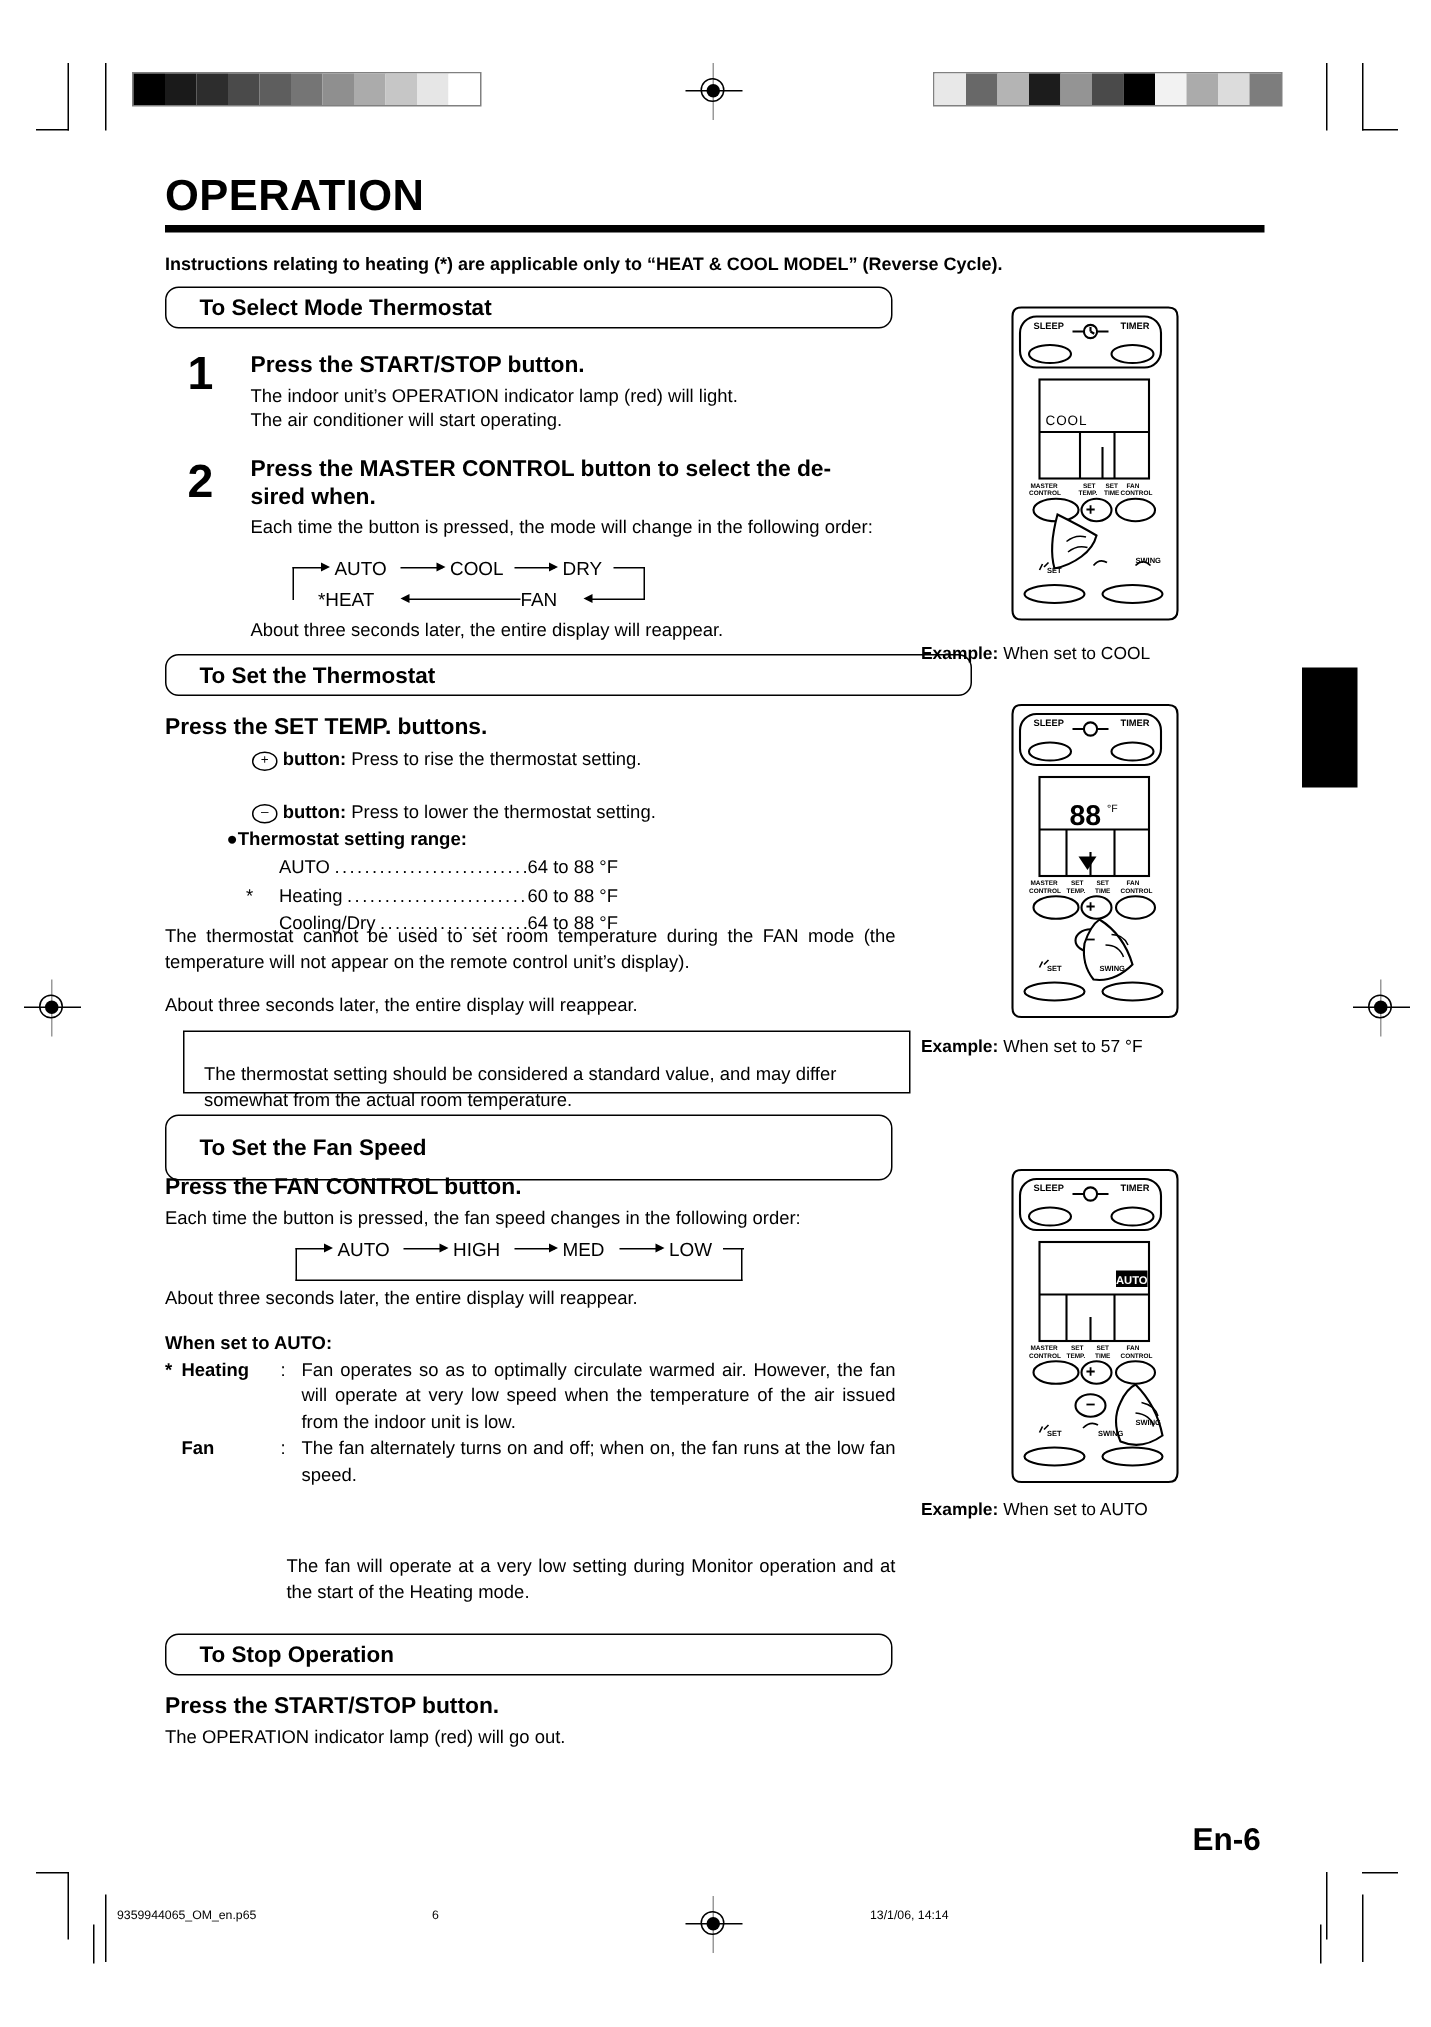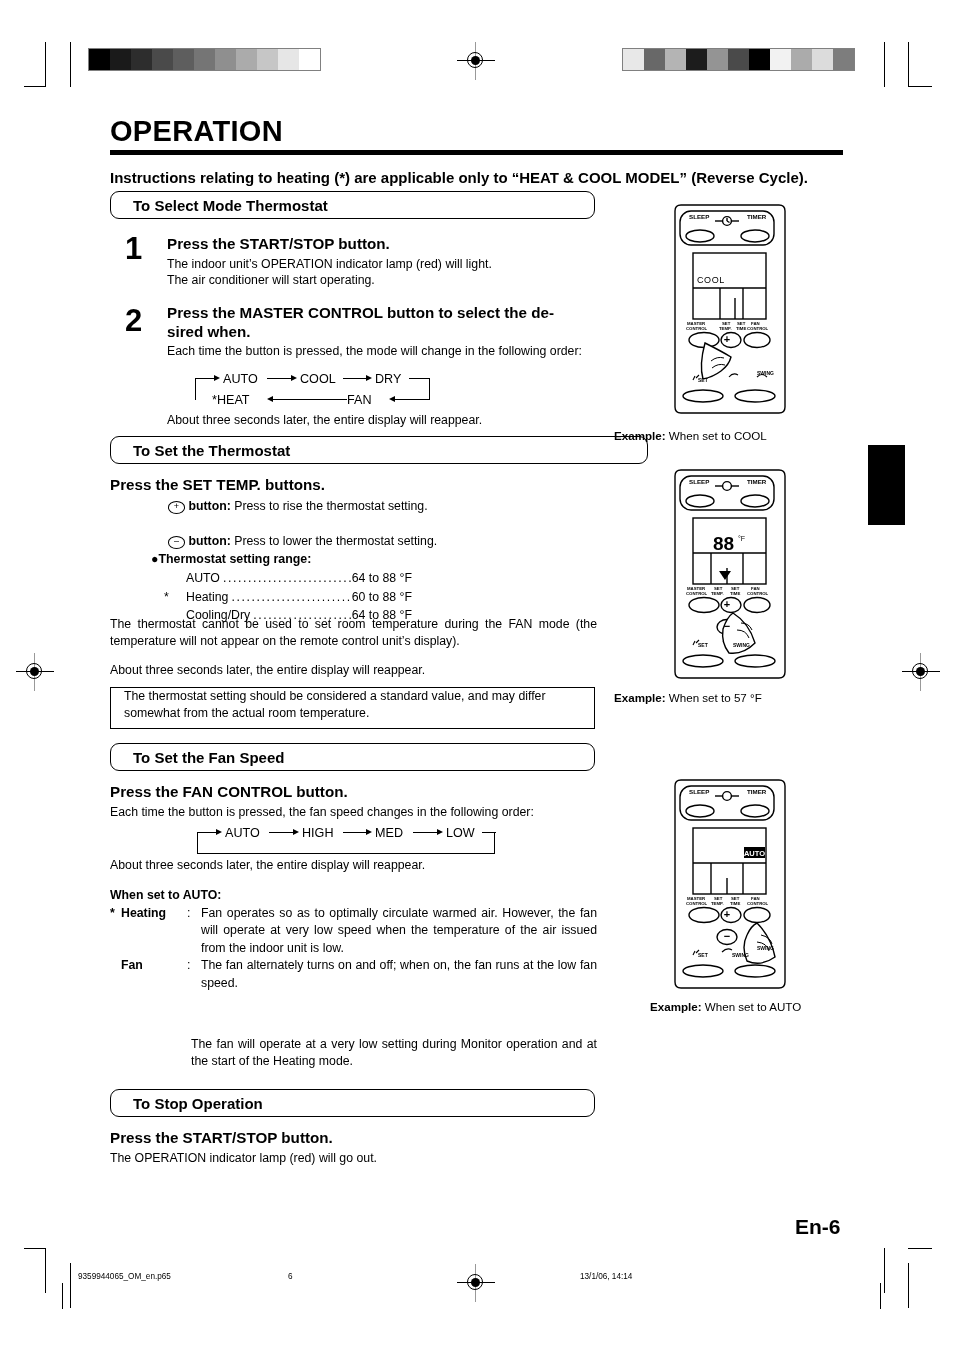--- a/index.html
+++ b/index.html
@@ -23,21 +23,21 @@
   .graybar { position:absolute; display:flex; border:1.5px solid #808080; box-sizing:content-box; }
   .graybar span { display:block; width:21px; height:21px; }
 
   
   .thumb-tab { position:absolute; background:#000; }
 
   
   .page-title { font-size:29px; font-weight:bold; letter-spacing:0.3px; }
   .title-rule { position:absolute; background:#000; height:5px; }
 
-  .intro-line { font-size:15px; font-weight:bold; }
+  .intro-line { font-size:12px; font-weight:bold; }
 
   
   .section-bar {
     position:absolute; border:1.6px solid #000; border-radius:9px;
     box-sizing:border-box; background:#fff;
     display:flex; align-items:center; padding-left:22px;
     font-size:15px; font-weight:bold;
   }
 
   
@@ -45,21 +45,21 @@
   .step-head { font-size:15.2px; font-weight:bold; line-height:1.28; }
   .step-body { font-size:12.3px; line-height:1.38; }
 
   .bold-head { font-size:15.2px; font-weight:bold; }
   .body-txt  { font-size:12.3px; line-height:1.42; }
   .body-just { text-align:justify; }
 
   
   .note-box {
     position:absolute; border:1.4px solid #000; box-sizing:border-box;
-    padding:0 12px 8px 13px; font-size:12.3px; line-height:1.42;
+    padding:20px 12px 8px 13px; font-size:12.3px; line-height:1.42;margin-left:12px;
   }
 
   
   .circ {
     display:inline-block; width:15px; height:10.5px; line-height:9px;
     border:1.2px solid #000; border-radius:50%; text-align:center;
     font-size:9px; vertical-align:1px;
   }
 
   
@@ -261,21 +261,21 @@
 </div>
 
 <div class="abs body-txt body-just" style="left:110px; top:616px; width:487px;">The thermostat cannot be used to set room temperature during the FAN mode (the temperature will not appear on the remote control unit’s display).</div>
 
 <div class="abs body-txt" style="left:110px; top:662px; width:487px;">About three seconds later, the entire display will reappear.</div>
 
 <div class="note-box" style="left:110px; top:687px; width:485px; height:42px;">
   <span>The thermostat setting should be considered a standard value, and may differ somewhat from the actual room temperature.</span>
 </div>
 
-<div class="section-bar" style="left:110px; top:743px; width:485px; height:28px;">
+<div class="section-bar" style="left:110px; top:743px; width:485px; height:44px;">
   <span>To Set the Fan Speed</span>
 </div>
 
 <div class="abs bold-head" style="left:110px; top:783px;">Press the FAN CONTROL button.</div>
 <div class="abs body-txt" style="left:110px; top:804px; width:487px;">Each time the button is pressed, the fan speed changes in the following order:</div>
 
 <div class="flow" style="left:197px; top:826px; width:300px; height:30px;">
   <div class="vseg" style="left:0px; top:6px; height:22px;"></div>
   <div class="hseg" style="left:0px; top:6px; width:20px;"></div>
   <div class="ar-r" style="left:19px; top:3px;"></div>
@@ -475,21 +475,21 @@
       <text x="86" y="122" font-size="4.3" font-weight="bold">FAN</text>
       <text x="82" y="127" font-size="4.3" font-weight="bold">CONTROL</text>
       <text x="33" y="179" font-size="5" font-weight="bold">SET</text>
       <text x="67" y="179" font-size="5" font-weight="bold">SWING</text>
       <text x="92" y="172" font-size="5" font-weight="bold">SWING</text>
       <text x="62" y="140" font-size="11" font-weight="bold" text-anchor="middle">+</text>
       <text x="62" y="162" font-size="11" font-weight="bold" text-anchor="middle">−</text>
     </g>
   </svg>
 </div>
-<div class="caption" style="left:650px; top:1000px;">
+<div class="caption" style="left:614px; top:1000px;">
   <b>Example:</b>
   <span>When set to AUTO</span>
 </div>
 
 <div class="folio" style="left:795px; top:1215px;">En-6</div>
 
 <div class="crop-line" style="left:62px; top:1283px; width:1.2px; height:26px;"></div>
 <div class="crop-line" style="left:880px; top:1283px; width:1.2px; height:26px;"></div>
 
 <div class="foot-txt" style="left:78px; top:1272px;">9359944065_OM_en.p65</div>

